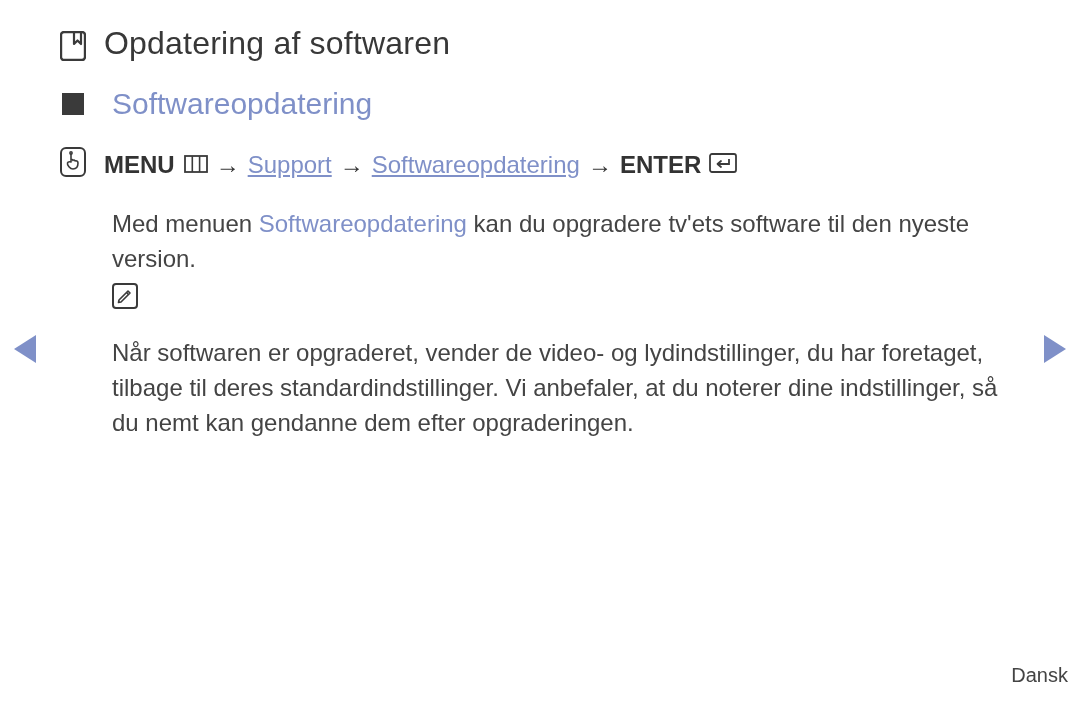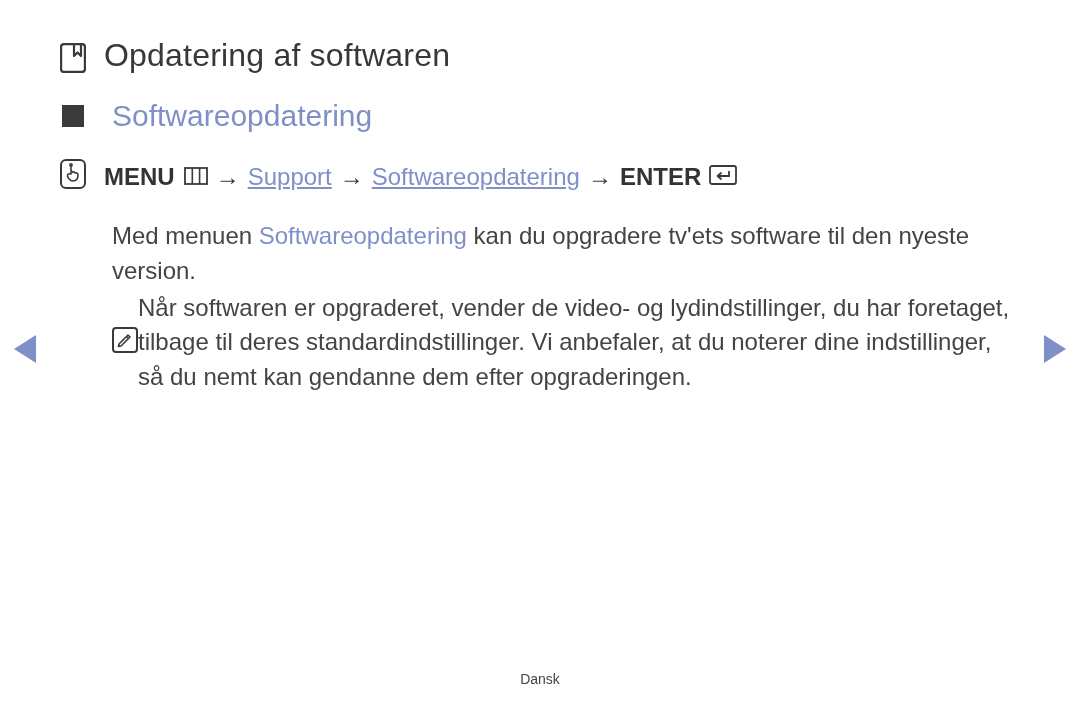--- a/index.html
+++ b/index.html
@@ -7,21 +7,21 @@
     padding: 0;
     width: 1080px;
     height: 705px;
     background: #ffffff;
     font-family: Arial, Helvetica, sans-serif;
     color: #3a3a3a;
     position: relative;
     overflow: hidden;
   }
   .content {
-    padding: 37px 60px 0 60px;
+    padding: 25px 60px 0 60px;
   }
   .title-row {
     display: flex;
     align-items: flex-start;
     gap: 18px;
     margin-bottom: 22px;
   }
   .bookmark-icon {
     margin-top: 6px;
     flex-shrink: 0;
@@ -82,25 +82,27 @@
     font-size: 24px;
     line-height: 1.45;
     color: #444;
     margin-bottom: 2px;
   }
   .inline-accent {
     color: #7f90c8;
   }
   .note-row {
     display: flex;
-    align-items: center;
+    align-items: flex-start;
+    gap: 18px;
     margin-left: 52px;
     font-size: 24px;
     line-height: 1.45;
     color: #444;
+    flex-direction: column;
   }
   .note-icon {
     margin-top: 4px;
     flex-shrink: 0;
   }
   .note-text {
     flex: 1;
   }
   .nav-prev, .nav-next {
     position: absolute;
@@ -117,23 +119,23 @@
   .nav-next {
     right: 14px;
     border-top: 14px solid transparent;
     border-bottom: 14px solid transparent;
     border-left: 22px solid #7f90c8;
   }
   .lang-footer {
     position: absolute;
     bottom: 18px;
     left: 0;
-    right: 0;
-    text-align: center;
-    font-size: 14px;
+    right: 12px;
+    text-align: right;
+    font-size: 20px;
     color: #444;
   }
 </style>
 </head>
 <body>
 
 <div class="content">
 
   <div class="title-row">
     <span class="bookmark-icon">

